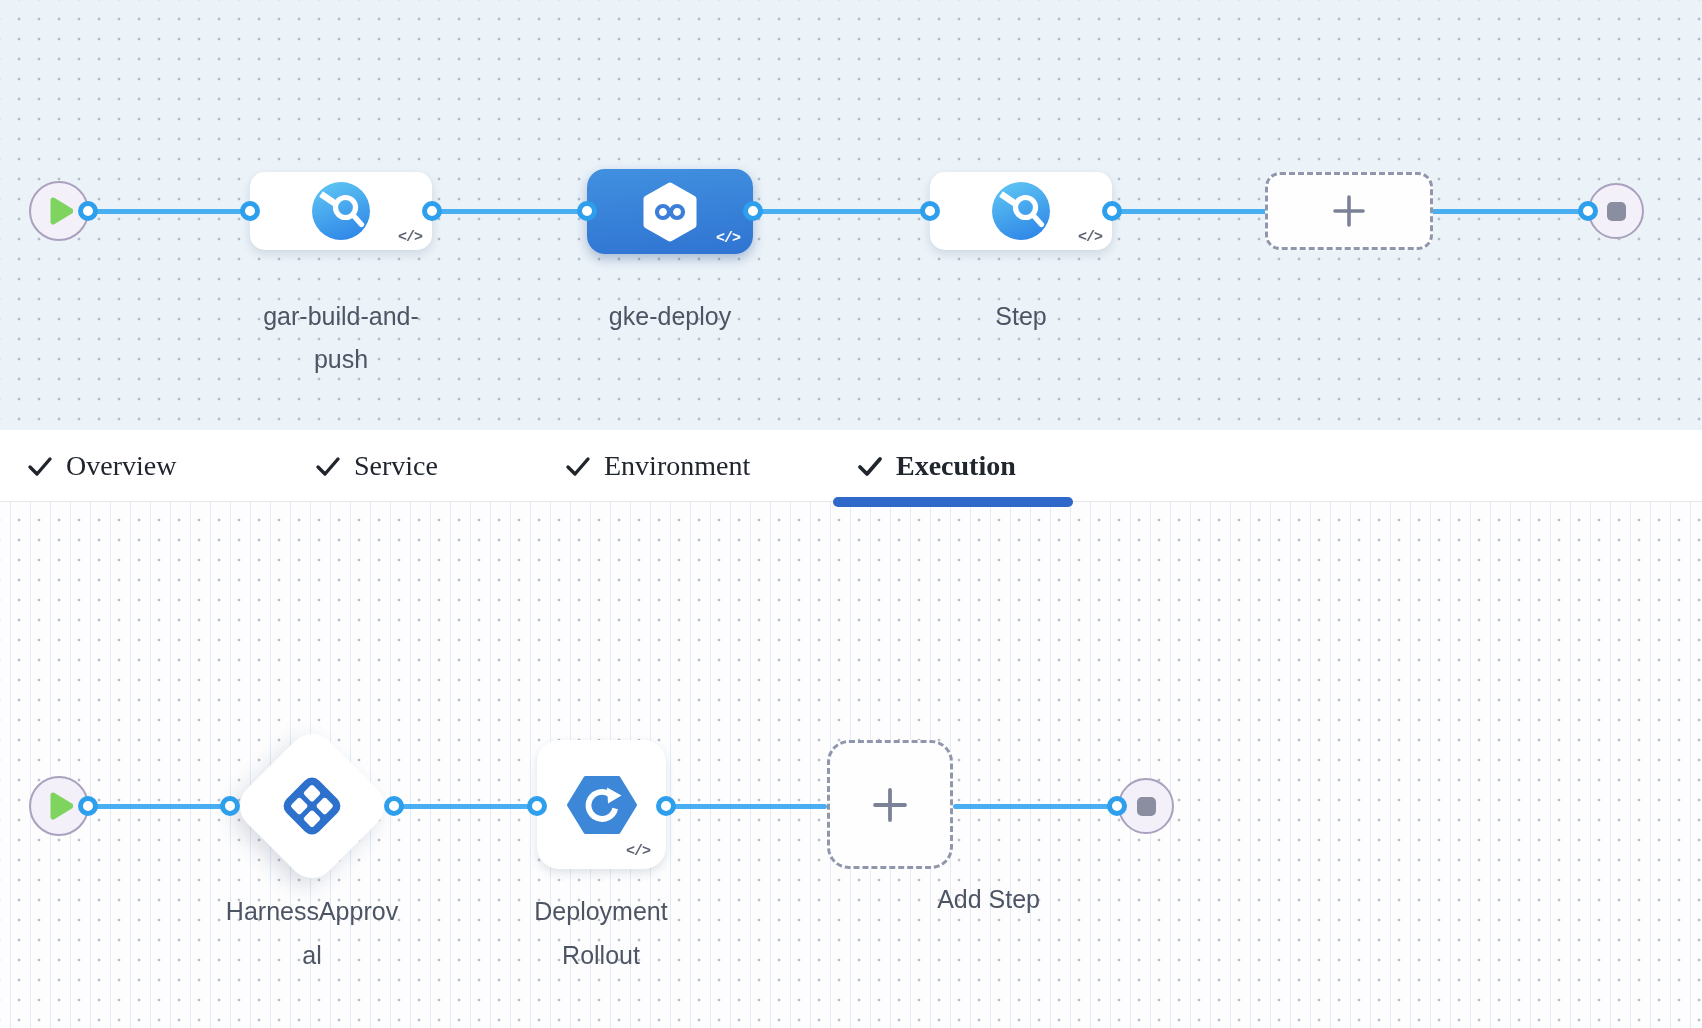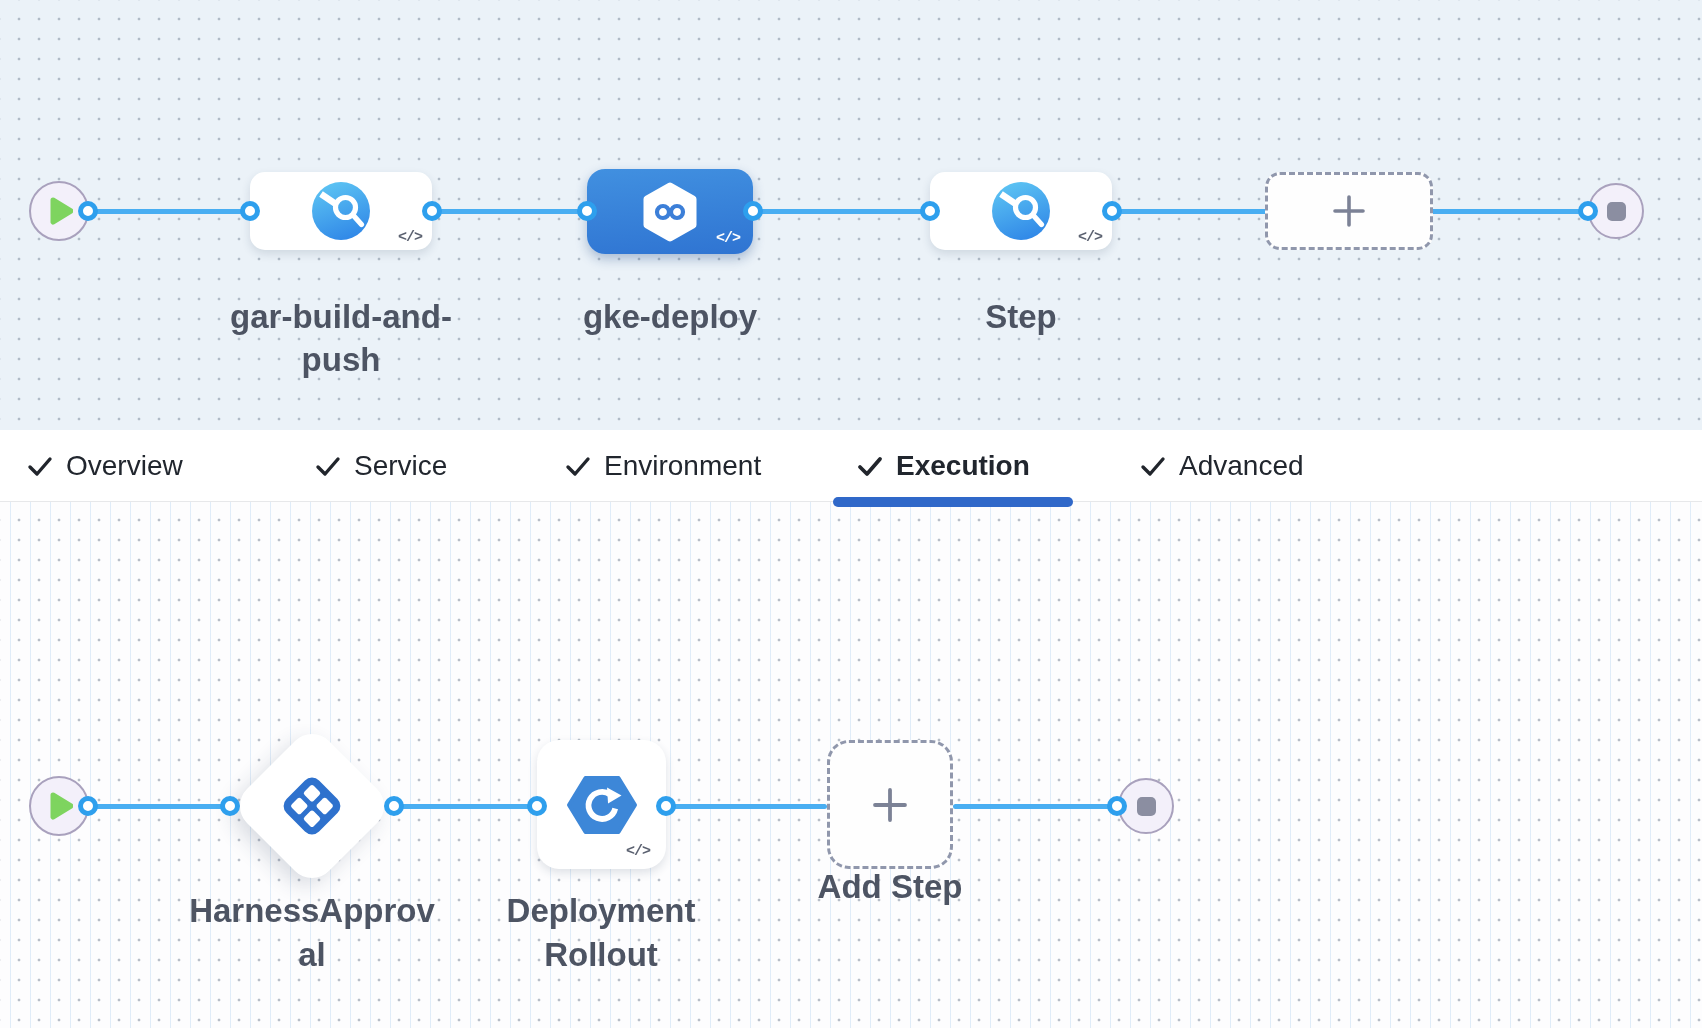--- a/index.html
+++ b/index.html
@@ -42,27 +42,27 @@
         box-sizing:border-box;display:flex;align-items:center;justify-content:center;z-index:4;cursor:pointer;}
   .dashed-box.step{border-radius:22px;}
   .diamond{position:absolute;width:116px;height:116px;background:#fff;border-radius:24px;
         transform:rotate(45deg);box-shadow:0 10px 20px rgba(35,57,86,.16);z-index:4;
         display:flex;align-items:center;justify-content:center;}
   .diamond .inner{transform:rotate(-45deg);display:flex;}
   .step-card{border-radius:22px;}
   .step-card .code-badge{right:16px;bottom:9px;}
 
   
-  .node-label{position:absolute;width:300px;text-align:center;font-size:33px;line-height:43px;
-        color:#4d5463;z-index:3;font-weight:bold;}
+  .node-label{position:absolute;width:300px;text-align:center;font-size:25px;line-height:43px;
+        color:#4d5463;z-index:3;}
   .node-label.bottom{line-height:44px;}
 
   
   .tabbar{position:absolute;top:430px;left:0;width:1702px;height:71px;background:#fff;
-        border-bottom:1px solid #e7e8ea;z-index:8;}
+        border-bottom:1px solid #e7e8ea;z-index:8;font-family:Liberation Serif, serif;}
   .tab{position:absolute;top:0;height:71px;display:flex;align-items:center;gap:13px;
         font-size:28px;color:#21262e;cursor:pointer;}
   .tab.active{font-weight:bold;}
   .tab-underline{position:absolute;left:833px;top:67px;width:240px;height:10px;
         border-radius:6px;background:#3068c9;z-index:9;}
   .check{display:flex;}
 
   .icon{display:flex;}
 </style>
 </head>
@@ -189,28 +189,20 @@
       </span>
       <span>Environment</span>
     </div>
     <div class="tab active" style="left:857px;">
       <span class="check">
         <svg width="26" height="26" viewBox="0 0 26 26">
             <path d="M3 14 L10 21 L23 6" fill="none" stroke="#21252c" stroke-width="3.8" stroke-linecap="round" stroke-linejoin="round"></path>
           </svg>
       </span>
       <span>Execution</span>
-    </div>
-    <div class="tab" style="left:1140px;">
-      <span class="check">
-        <svg width="26" height="26" viewBox="0 0 26 26">
-            <path d="M3 14 L10 21 L23 6" fill="none" stroke="#21252c" stroke-width="3.4" stroke-linecap="round" stroke-linejoin="round"></path>
-          </svg>
-      </span>
-      <span>Advanced</span>
     </div>
     <div class="tab-underline"></div>
   </div>
 
   <div class="canvas canvas-bottom">
 
     <div class="link" style="left:88px;top:303px;width:142px;"></div>
     <div class="link" style="left:394px;top:303px;width:143px;"></div>
     <div class="link" style="left:666px;top:303px;width:161px;"></div>
     <div class="link" style="left:953px;top:303px;width:164px;"></div>
@@ -269,18 +261,18 @@
     <div class="port" style="left:1107px;top:295px;"></div>
 
     <div class="node-label bottom" style="left:162px;top:388px;">
       <div>HarnessApprov</div>
       <div>al</div>
     </div>
     <div class="node-label bottom" style="left:451px;top:388px;">
       <div>Deployment</div>
       <div>Rollout</div>
     </div>
-    <div class="node-label bottom" style="left:740px;top:364px;">
+    <div class="node-label bottom" style="left:740px;top:376px;text-align:right;">
       <div>Add Step</div>
     </div>
   </div>
 
 </div>
 
 </body></html>

